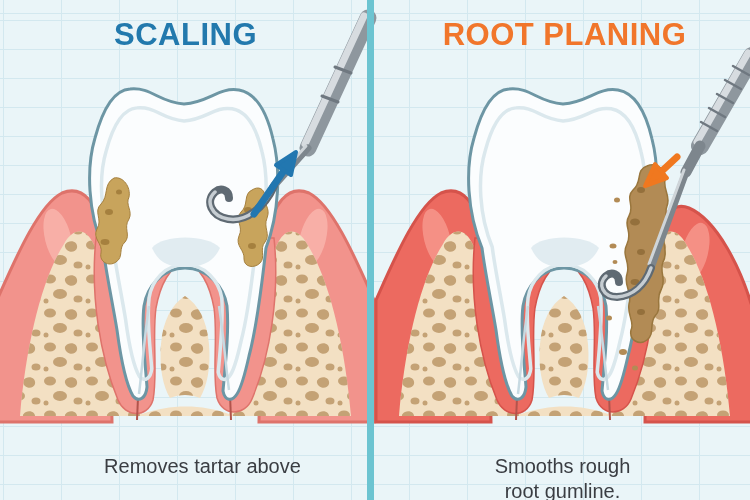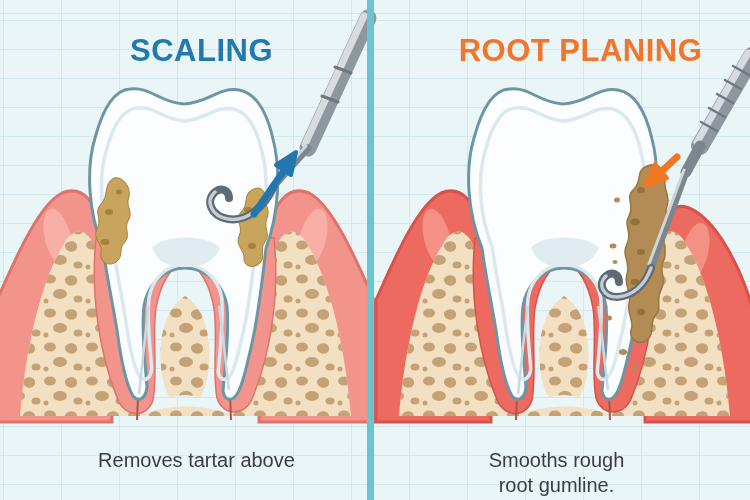--- a/index.html
+++ b/index.html
@@ -13,28 +13,28 @@
       repeating-linear-gradient(to bottom, var(--c-grid-line,#d3e8ef) 0 1px, transparent 1px 29px);
     background-position:3px 20px;
     font-family:"Liberation Sans", sans-serif;
   }
   .art{position:absolute;left:0;top:0;width:750px;height:500px;}
   .divider{
     position:absolute;top:0;left:367px;width:7px;height:500px;
     background:var(--c-divider,#6cc4d1);
   }
   .title{
-    position:absolute;top:16px;margin:16px;width:371px;
+    position:absolute;top:16px;margin:0;width:371px;
     text-align:center;font-size:31px;font-weight:700;letter-spacing:.5px;
     line-height:1.2;
   }
   .title-left{left:0;color:var(--c-scaling-title,#2279ad);}
   .title-right{left:379px;color:var(--c-planing-title,#f1762b);text-align:center;}
   .caption{
-    position:absolute;top:437px;margin:11px;width:371px;
+    position:absolute;top:437px;margin:17px;width:371px;
     text-align:center;font-size:20px;line-height:1.25;
     color:var(--c-caption-text,#3a3d42);
   }
   .caption-left{left:0;}
   .caption-right{left:360px;}
   .p-scaling{--gum:var(--c-gum-healthy,#f2938c);--gumEdge:var(--c-gum-healthy-edge,#de736b);--gumHi:#f9b6ae;}
   .p-planing{--gum:var(--c-gum-inflamed,#ec6a60);--gumEdge:var(--c-gum-inflamed-edge,#d5534b);--gumHi:#f79a8f;}
 </style>
 </head>
 <body>

